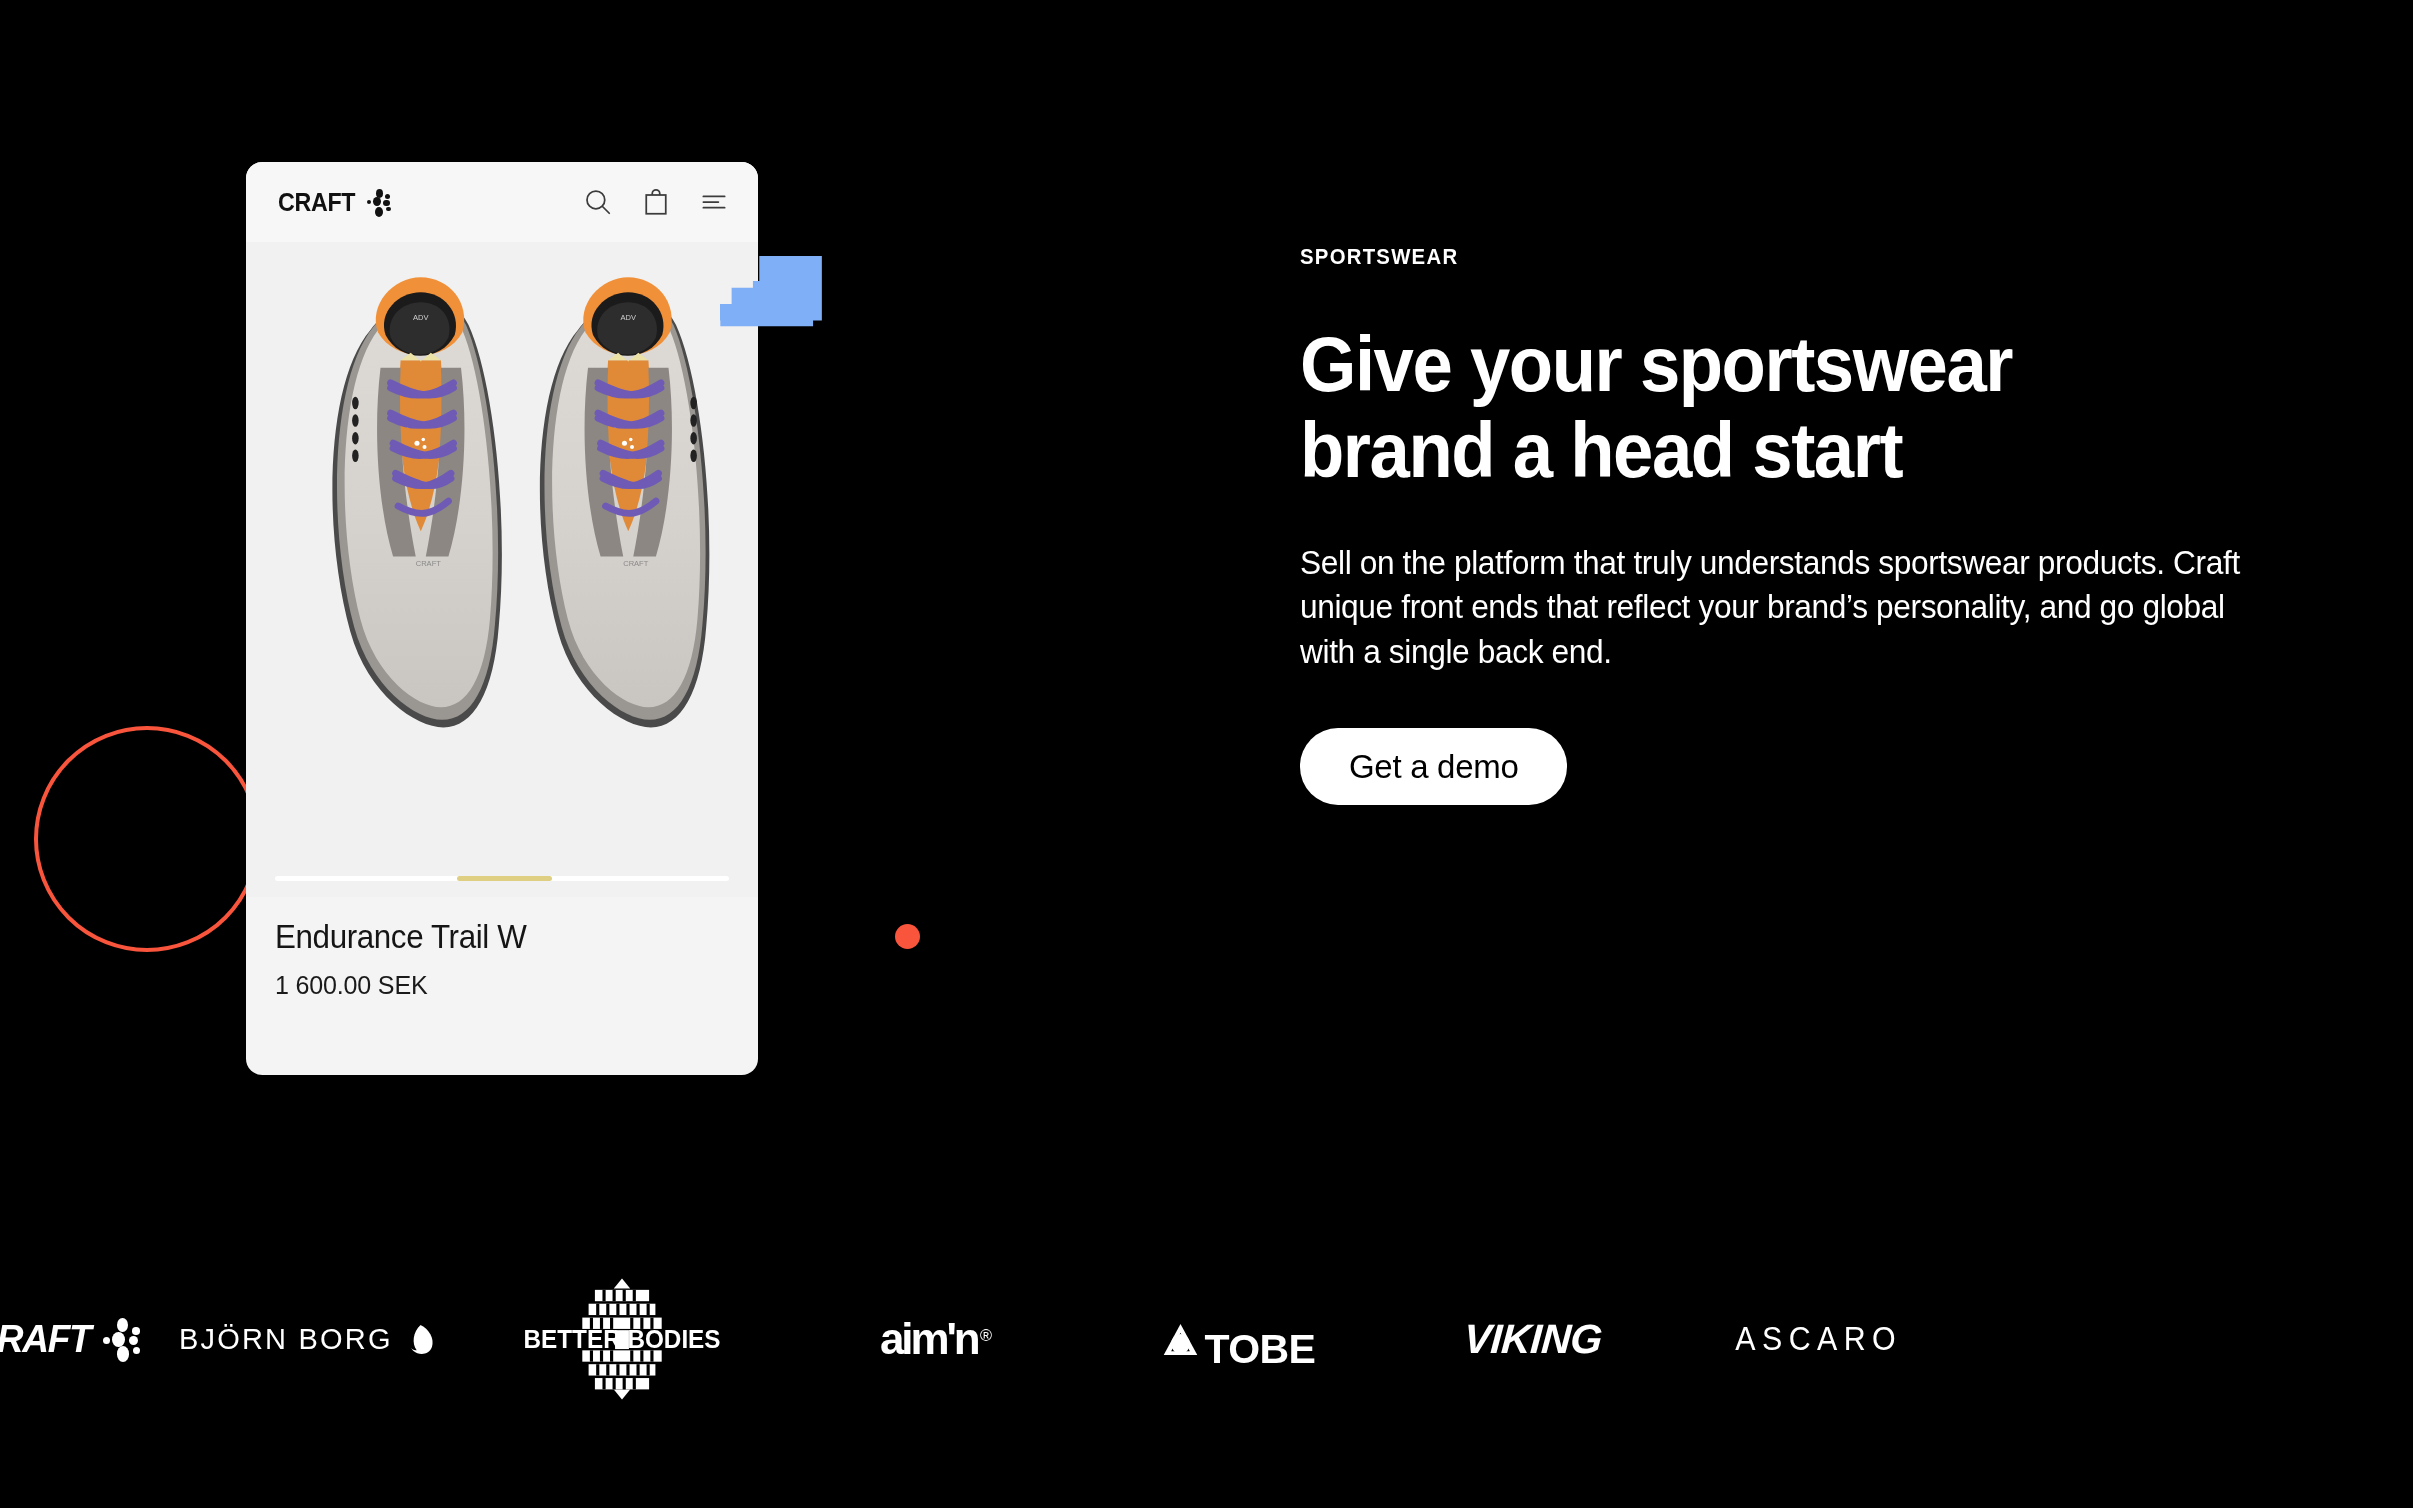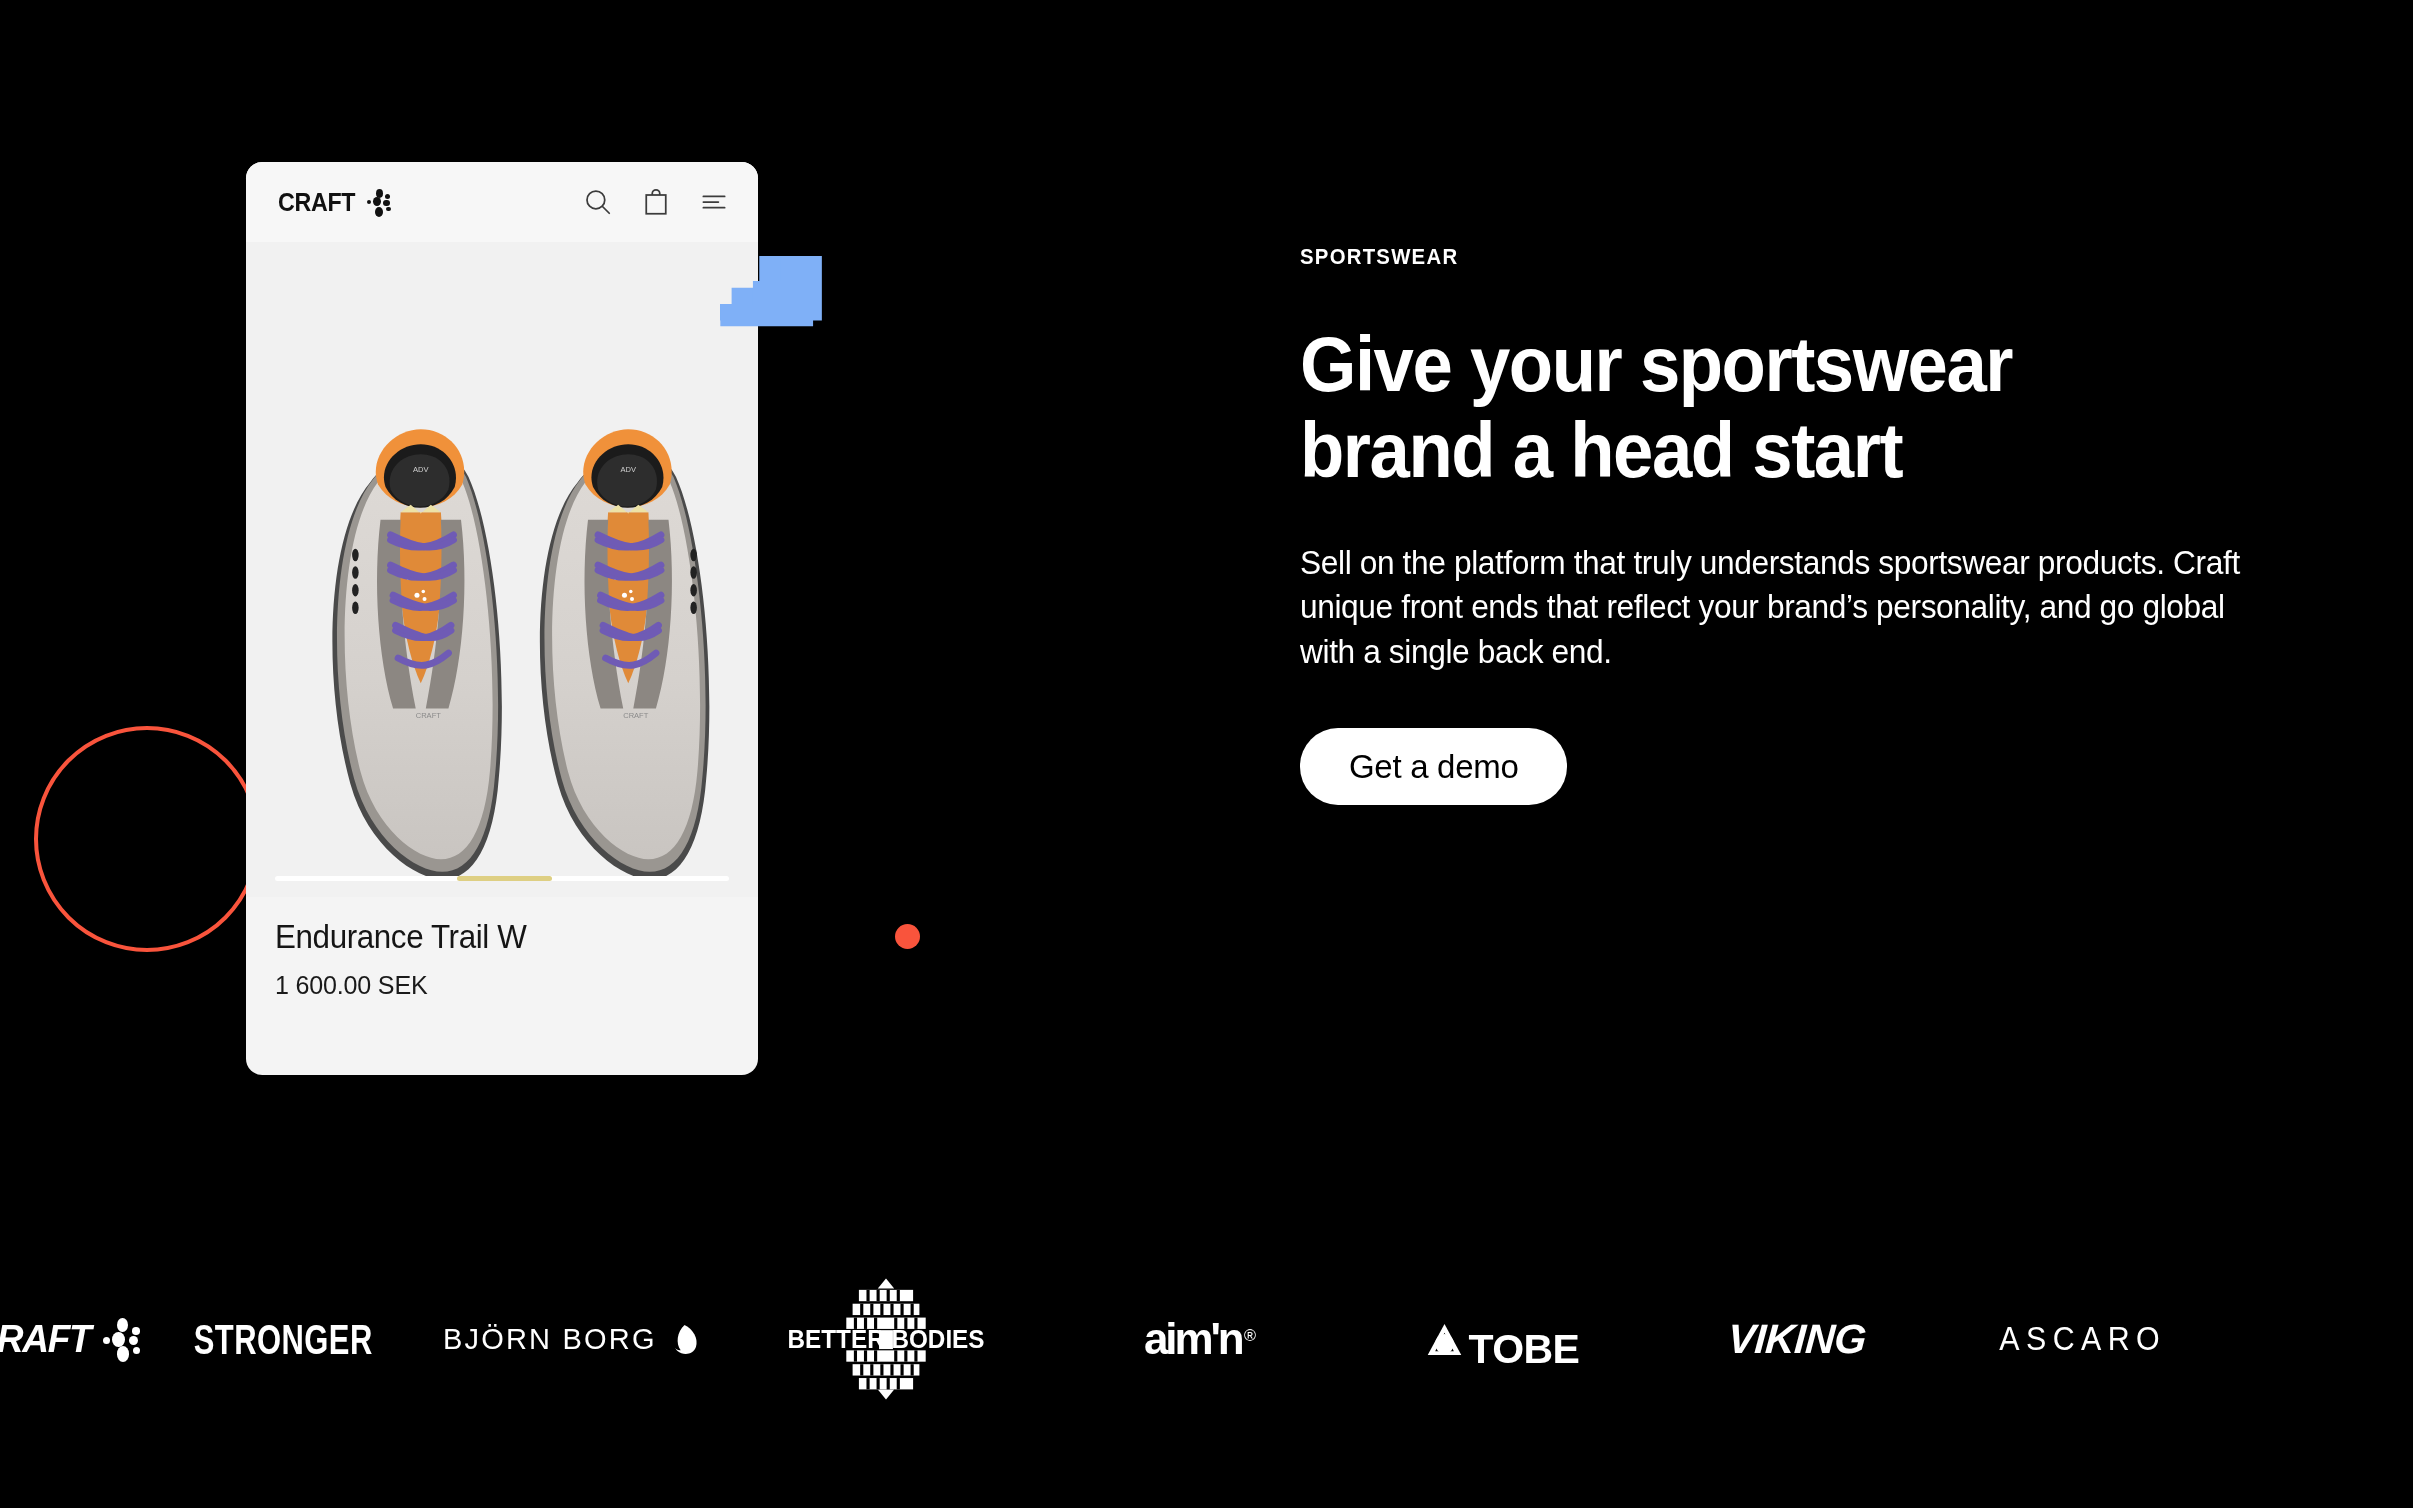--- a/index.html
+++ b/index.html
@@ -42,21 +42,21 @@
     color:#111111; font-family:"Liberation Sans", sans-serif;
     transform:scaleX(0.93);
   }
   .craft-dots{ position:relative; width:29px; height:29px; }
   .craft-dots i{ position:absolute; background:#111111; border-radius:50%; display:block; }
   .hdr-icons{ display:flex; align-items:center; gap:28px; }
   .icn{ width:30px; height:30px; display:block; }
 
   .phone-media{
     position:relative; height:655px; background:#F1F1F1;
-    display:flex; align-items:flex-end; justify-content:center;text-decoration:underline;
+    display:flex; align-items:flex-start; justify-content:center;text-decoration:underline;
   }
   .shoes{ width:415px; height:503px; position:relative; }
 
   .carousel{
     position:absolute; left:29px; right:29px; bottom:16.3px;
     height:4.4px; background:#FFFFFF; border-radius:2.5px;
   }
   .carousel .active{
     position:absolute; left:40%; width:21%; top:0; bottom:0;
     background:#DECF83; border-radius:2.5px;
@@ -329,23 +329,20 @@
           <i style="position:absolute;background:#fff;border-radius:50%;width:7.5px;height:7.5px;left:31px;top:10px;"></i>
           <i style="position:absolute;background:#fff;border-radius:50%;width:12.6px;height:15px;left:11.3px;top:15px;"></i>
           <i style="position:absolute;background:#fff;border-radius:50%;width:9.4px;height:9.4px;left:28px;top:19px;"></i>
           <i style="position:absolute;background:#fff;border-radius:50%;width:7px;height:7px;left:1.9px;top:20px;"></i>
           <i style="position:absolute;background:#fff;border-radius:50%;width:12.6px;height:15.7px;left:15.7px;top:29px;"></i>
           <i style="position:absolute;background:#fff;border-radius:50%;width:7px;height:7px;left:32px;top:30px;"></i>
         </span>
       </div>
     </div>
 
-    <div class="brand b-stronger">
-      <span class="t-stronger">STRONGER</span>
-    </div>
 
     <div class="brand b-bjorn">
       <span class="t-bjorn">BJÖRN BORG</span>
       <svg width="33" height="33" viewBox="0 0 52 52" style="margin-left:11.3px;">
         <path d="M26 3 C40 10 48 24 44 38 C40 50 24 52 15 44 C6 36 8 18 26 3 Z" fill="#ffffff"></path>
         <path d="M26 3 C14 14 12 32 20 43 C12 44 5 36 7 25 C9 14 17 6 26 3 Z" fill="#000000"></path>
       </svg>
     </div>
 
     <div class="brand b-better">

